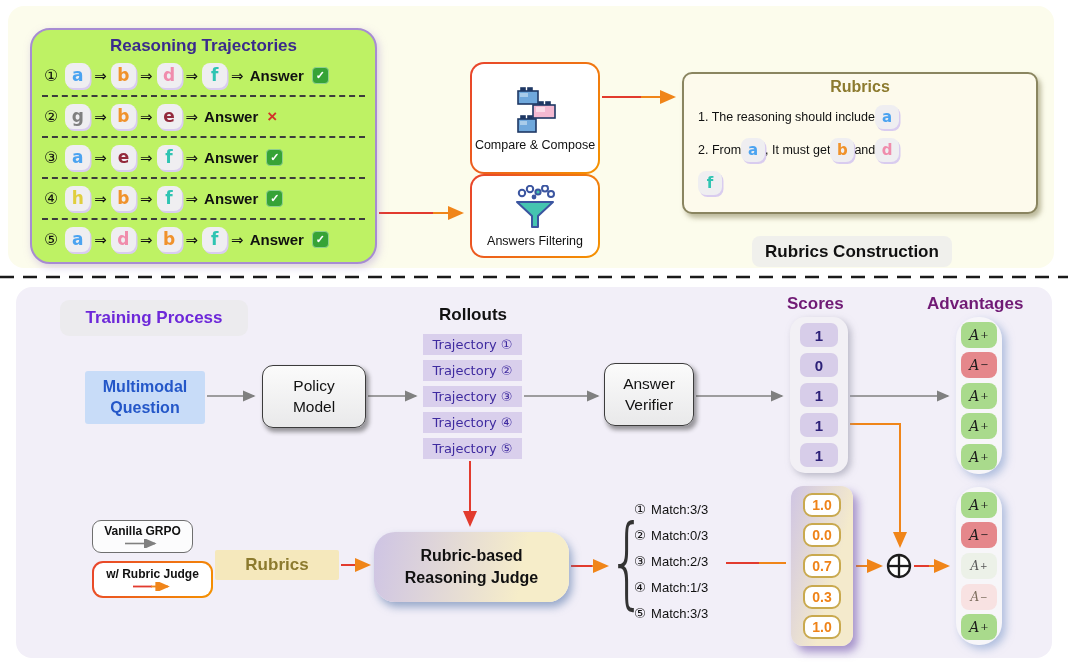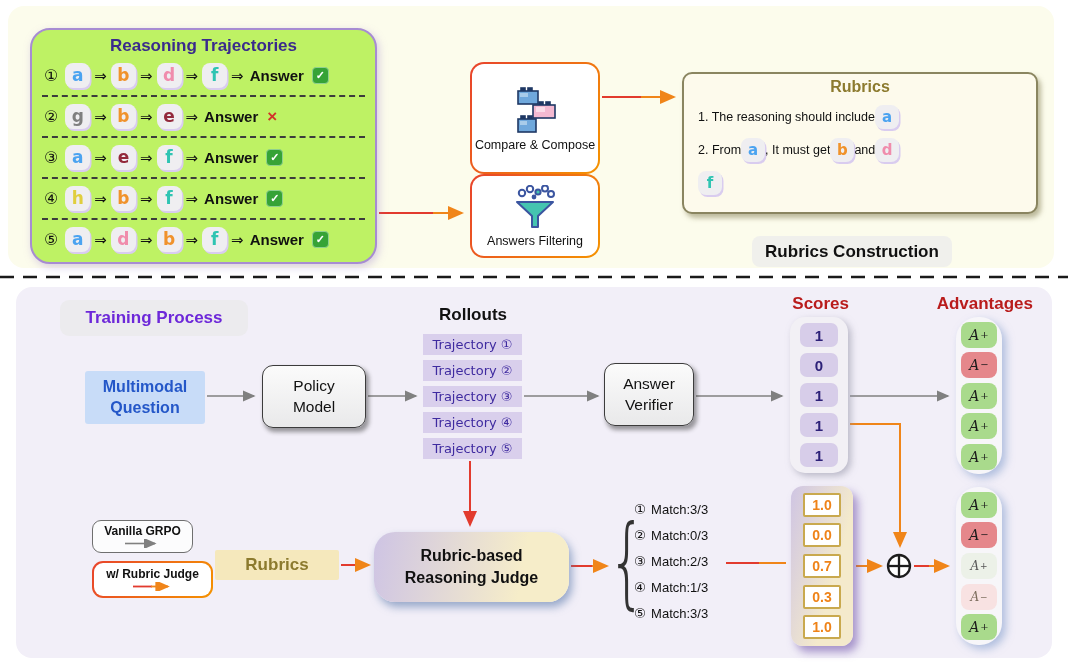--- a/index.html
+++ b/index.html
@@ -48,21 +48,21 @@
     display:flex;flex-direction:column;align-items:center;justify-content:center;font-size:16px;font-weight:bold;color:#2457C8;line-height:1.3;}
   .model-box{position:absolute;background:linear-gradient(180deg,#FBFBFB,#E9E9EA);border:1.5px solid #3C3C3C;border-radius:11px;
     box-shadow:2.5px 3.5px 4px rgba(40,40,40,.45);display:flex;flex-direction:column;align-items:center;justify-content:center;
     font-size:15.5px;color:#111;line-height:1.35;box-sizing:border-box;}
   .policy-box{left:262px;top:365px;width:104px;height:63px;}
   .verifier-box{left:604px;top:363px;width:90px;height:63px;}
   .rollouts-title{position:absolute;left:420px;top:305px;width:106px;text-align:center;font-size:17px;font-weight:bold;color:#111;}
   .strip{position:absolute;left:423px;width:99px;height:21px;background:#D9CFEC;display:flex;align-items:center;justify-content:center;
     font-size:13px;color:#3F2BA0;font-weight:500;font-family:"DejaVu Sans",sans-serif;}
 
-  .col-title{position:absolute;text-align:right;font-size:17px;font-weight:bold;color:#b91c1c;}
+  .col-title{position:absolute;text-align:left;font-size:17px;font-weight:bold;color:#701a75;}
   .scores-container{position:absolute;left:790px;top:317px;width:58px;height:156px;background:#F2F0F5;border-radius:15px;
     box-shadow:3px 3px 7px rgba(140,140,160,.55);display:flex;flex-direction:column;align-items:center;justify-content:space-evenly;}
   .score-chip{width:38px;height:24px;background:#D7CDE9;border-radius:7px;display:flex;align-items:center;justify-content:center;
     font-size:15px;font-weight:bold;color:#2D2178;}
   .adv-container{position:absolute;width:46px;background:#F7F6F9;border-radius:22px;
     box-shadow:4px 4px 8px rgba(120,150,200,.55);display:flex;flex-direction:column;align-items:center;justify-content:space-evenly;}
   .adv-top{left:956px;top:317px;height:157px;}
   .adv-bottom{left:956px;top:487px;height:158px;}
   .adv-chip{width:36px;height:26px;border-radius:8px;display:flex;align-items:center;justify-content:center;
     font-family:"DejaVu Serif",serif;font-style:italic;font-size:14px;color:#1c1c1c;}
@@ -87,21 +87,21 @@
     display:flex;flex-direction:column;align-items:center;justify-content:center;font-size:16px;font-weight:600;color:#111;line-height:1.4;}
   .brace{position:absolute;left:608px;top:514px;width:24px;height:96px;font-size:100px;line-height:96px;color:#333;
     font-family:"DejaVu Sans",sans-serif;font-weight:100;transform:scaleX(.6);transform-origin:left center;}
   .match-row{position:absolute;left:634px;display:flex;align-items:center;gap:5px;height:16px;}
   .match-num{font-family:"DejaVu Sans",sans-serif;font-size:13.5px;color:#111;}
   .match-text{font-size:13px;font-weight:500;color:#111;}
 
   .scores2-container{position:absolute;left:791px;top:486px;width:62px;height:160px;border-radius:12px;
     background:linear-gradient(105deg,#CFC5E3,#F4EACC 65%);box-shadow:5px 6px 9px rgba(105,75,165,.55);
     display:flex;flex-direction:column;align-items:center;justify-content:space-evenly;}
-  .score2-chip{width:38px;height:24px;background:#fff;border:2px solid #C9A94E;border-radius:2px;box-sizing:border-box;
+  .score2-chip{width:38px;height:24px;background:#fff;border:2px solid #C9A94E;border-radius:9px;box-sizing:border-box;
     display:flex;align-items:center;justify-content:center;font-size:14px;font-weight:bold;color:#EF8318;}
   .oplus{position:absolute;left:885px;top:552px;}
 </style>
 </head>
 <body>
 
 <div id="canvas">
   <div class="top-bg"></div>
   <div class="bottom-bg"></div>
 

